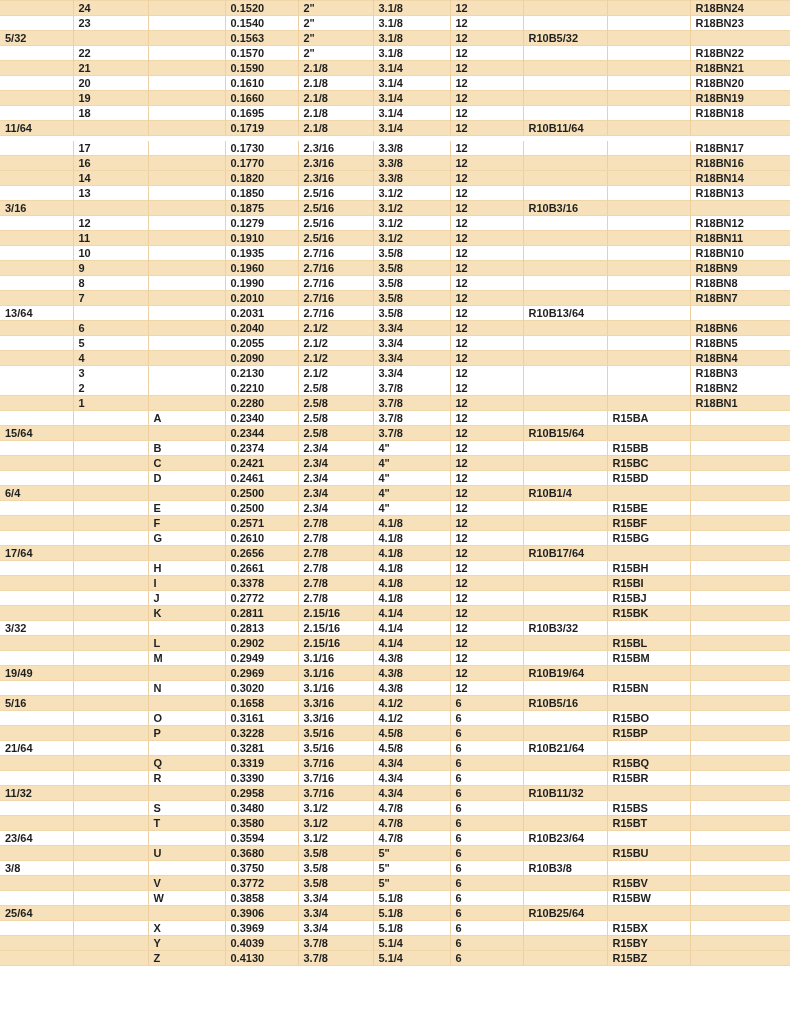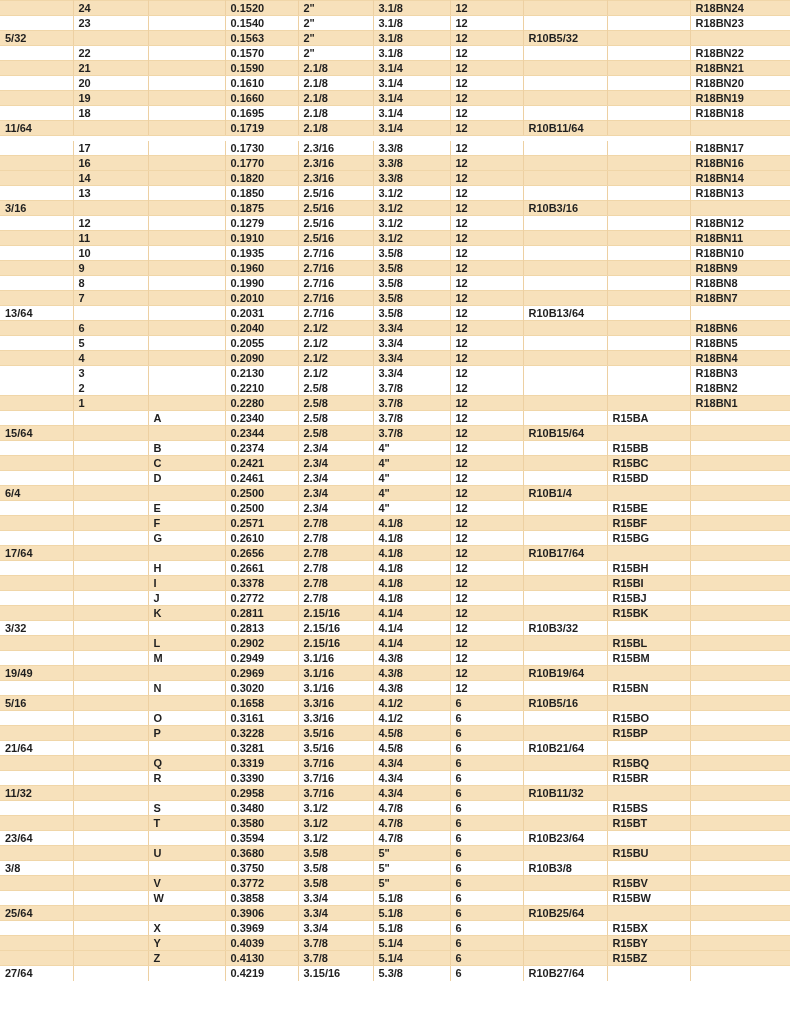--- a/index.html
+++ b/index.html
@@ -818,27 +818,15 @@
           <td></td>
           <td>Z</td>
           <td>0.4130</td>
           <td>3.7/8</td>
           <td>5.1/4</td>
           <td>6</td>
           <td></td>
           <td>R15BZ</td>
           <td></td>
         </tr>
-        <tr class="white">
-          <td>27/64</td>
-          <td></td>
-          <td></td>
-          <td>0.4219</td>
-          <td>3.15/16</td>
-          <td>5.3/8</td>
-          <td>6</td>
-          <td>R10B27/64</td>
-          <td></td>
-          <td></td>
-        </tr>
       </tbody>
   </table>
 </div>
 
 </body></html>

